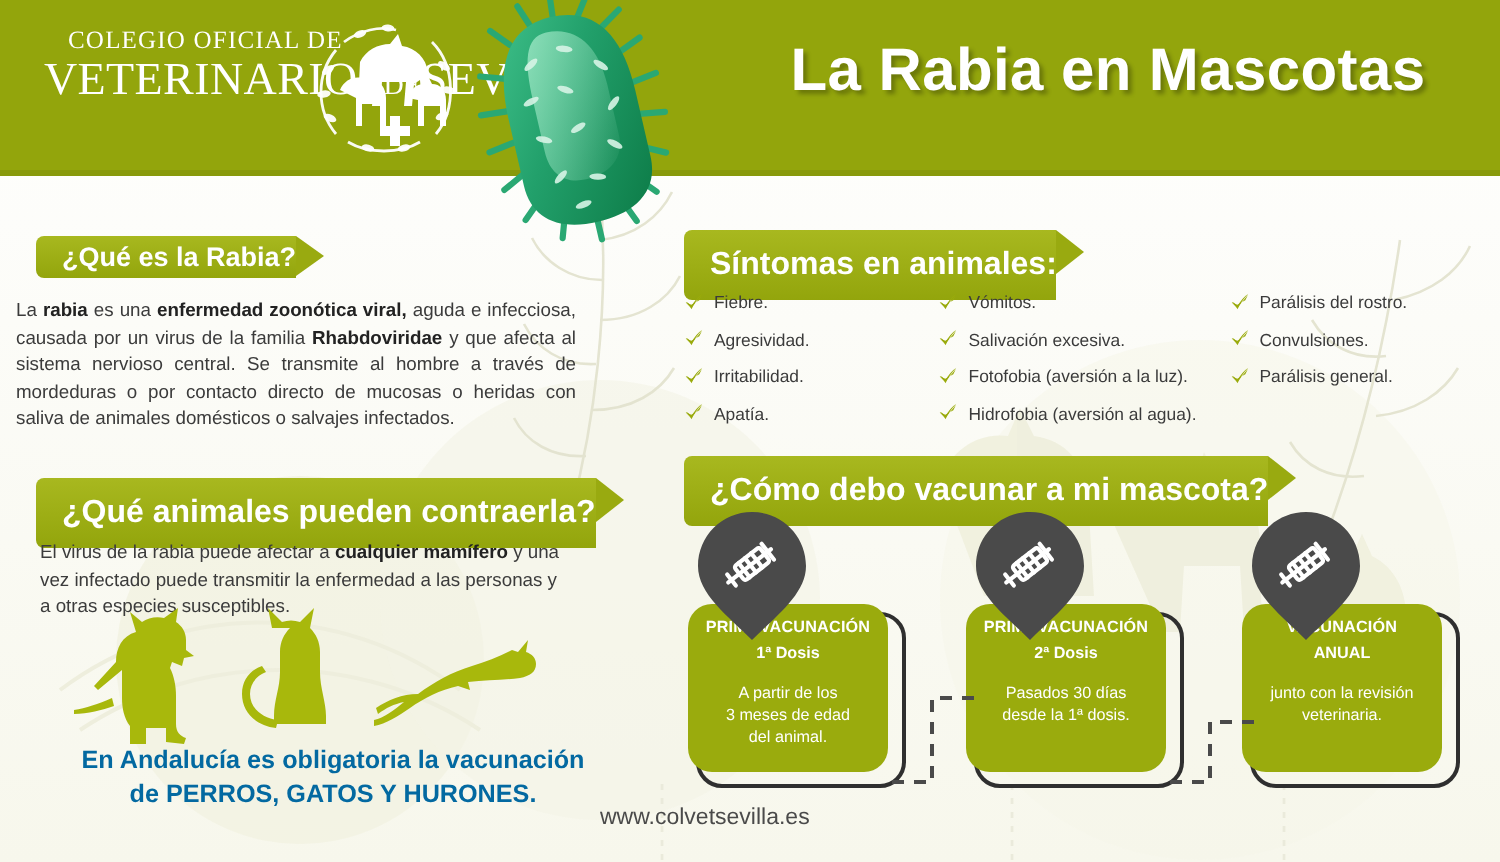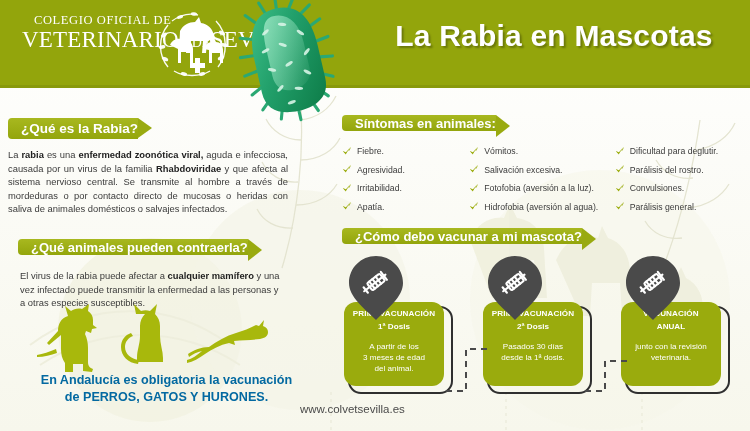--- a/index.html
+++ b/index.html
@@ -116,24 +116,24 @@
   }
   .banner::after {
     content: "";
     position: absolute;
     right: -14px; top: 0;
     width: 0; height: 0;
     border-top: 10.5px solid transparent;
     border-bottom: 10.5px solid transparent;
     border-left: 14px solid #99aa10;
   }
-  .banner.big { font-size: 13px; height: 16px; }
+  .banner.big { font-size: 16px; height: 35px; }
   .banner.big::after { border-top-width:11.5px; border-bottom-width:11.5px; }
 
-  #banner-que-es      { left: 8px;  top: 118px; }
+  #banner-que-es      { left: 18px;  top: 118px; }
   #banner-sintomas    { left: 342px; top: 115px; }
   #banner-animales    { left: 18px;  top: 239px; }
   #banner-vacunar     { left: 342px; top: 228px; }
 
   
   .para {
     position: absolute;
     z-index: 3;
     font-size: 9.4px;
     line-height: 13.6px;
@@ -482,27 +482,20 @@
           </svg>
           <span>Hidrofobia (aversión al agua).</span>
         </div>
       </div>
       <div class="sym-col">
         <div class="sym-item">
           <svg class="check" viewBox="0 0 12 12">
             <path d="M1.2 6.4 L4.3 9.6 L10.8 1.6 L9.2 5.0 L4.4 7.6 Z" fill="#9aab0d"></path>
             <path d="M1 6.2 C2.2 6.0 3.4 7.1 4.4 8.6 C6.2 5.4 8.6 2.6 11 1 C8.4 3.6 6.1 6.8 4.5 10.3 C3.6 8.6 2.3 7.2 1 6.2 Z" fill="#9aab0d"></path>
           </svg>
-          <span>Dificultad para deglutir.</span>
-        </div>
-        <div class="sym-item">
-          <svg class="check" viewBox="0 0 12 12">
-            <path d="M1.2 6.4 L4.3 9.6 L10.8 1.6 L9.2 5.0 L4.4 7.6 Z" fill="#9aab0d"></path>
-            <path d="M1 6.2 C2.2 6.0 3.4 7.1 4.4 8.6 C6.2 5.4 8.6 2.6 11 1 C8.4 3.6 6.1 6.8 4.5 10.3 C3.6 8.6 2.3 7.2 1 6.2 Z" fill="#9aab0d"></path>
-          </svg>
           <span>Parálisis del rostro.</span>
         </div>
         <div class="sym-item">
           <svg class="check" viewBox="0 0 12 12">
             <path d="M1.2 6.4 L4.3 9.6 L10.8 1.6 L9.2 5.0 L4.4 7.6 Z" fill="#9aab0d"></path>
             <path d="M1 6.2 C2.2 6.0 3.4 7.1 4.4 8.6 C6.2 5.4 8.6 2.6 11 1 C8.4 3.6 6.1 6.8 4.5 10.3 C3.6 8.6 2.3 7.2 1 6.2 Z" fill="#9aab0d"></path>
           </svg>
           <span>Convulsiones.</span>
         </div>
         <div class="sym-item">

